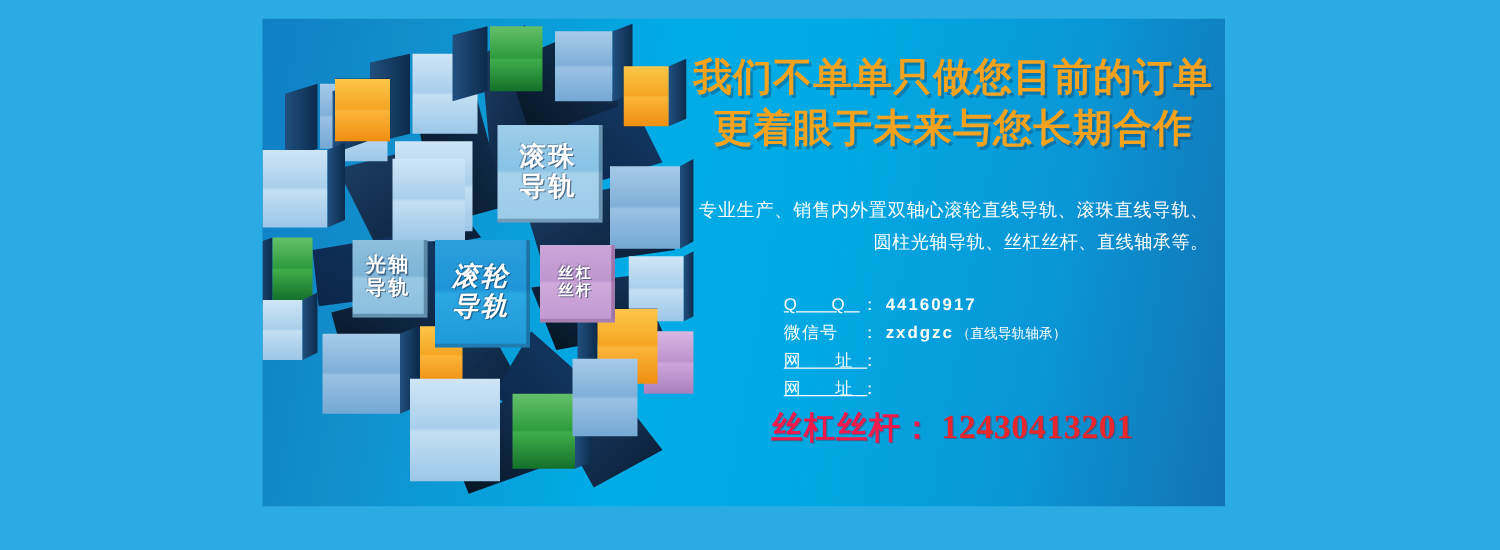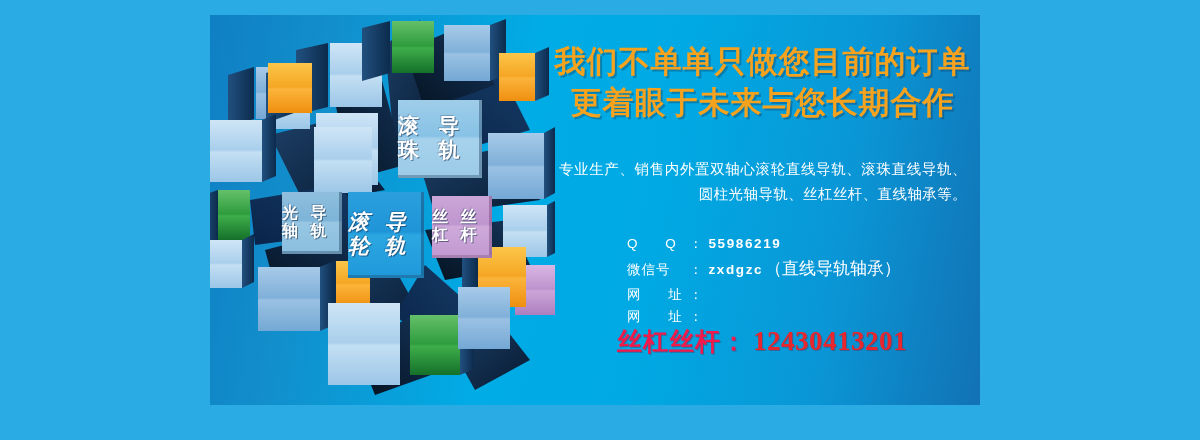--- a/index.html
+++ b/index.html
@@ -41,21 +41,21 @@
     width: 345px;
     height: 390px;
     overflow: hidden;
   }
   #cube-graphic svg { display: block; }
 
   
   .label-box {
     position: absolute;
     display: flex;
-    flex-direction: row;
+    flex-direction: column;
     align-items: center;
     justify-content: center;
     font-weight: bold;
     color: #ffffff;
     text-shadow: 1px 1px 0 rgba(20,40,70,.55), -1px -1px 0 rgba(20,40,70,.25);
     letter-spacing: 2px;
     line-height: 1.1;
     box-sizing: border-box;
   }
   .label-box span { display: block; }
@@ -78,21 +78,21 @@
     left: 138px; top: 177px; width: 76px; height: 86px;
     background: linear-gradient(180deg, #2b9fdd 0%, #1f95d8 48%, #2ba7e2 52%, #2099da 100%);
     font-size: 21px;
     border-right: 3px solid rgba(12,40,70,.35);
     border-bottom: 3px solid rgba(12,40,70,.3);
     font-style: italic;
   }
   #label-sigang {
     left: 222px; top: 181px; width: 60px; height: 62px;
     background: linear-gradient(180deg, #cba6d8 0%, #bf96cf 48%, #ceaada 52%, #c29ad2 100%);
-    font-size: 16px;
+    font-size: 12px;
     border-right: 3px solid rgba(90,40,90,.35);
     border-bottom: 3px solid rgba(90,40,90,.3);
   }
 
   
   #text-column {
     position: absolute;
     left: 335px;
     top: 0;
     width: 435px;
@@ -141,32 +141,32 @@
     display: flex;
     align-items: baseline;
     white-space: nowrap;
   }
   .contact-label {
     display: inline-block;
     width: 62px;
     letter-spacing: 1px;
     flex: none;
   }
-  .contact-label.spaced { letter-spacing: 12px; }
+  .contact-label.spaced { letter-spacing: 12px; text-decoration: underline; }
   .contact-colon {
     flex: none;
     padding-right: 6px;
   }
   .contact-value {
     font-weight: bold;
     letter-spacing: 1.6px;
   }
   .contact-note {
     font-weight: normal;
-    font-size: 17px;
+    font-size: 11px;
     letter-spacing: 0;
     padding-left: 2px;
     text-align: center;
   }
 
   #phone-line {
     position: absolute;
     left: 2px;
     top: 310px;
     width: 430px;
@@ -356,21 +356,21 @@
       <div id="headline">
         <span class="hl-line">我们不单单只做您目前的订单</span>
         <span class="hl-line">更着眼于未来与您长期合作</span>
       </div>
 
       <div id="contact-block">
 
         <div class="contact-row">
           <span class="contact-label spaced">Q Q</span>
           <span class="contact-colon">：</span>
-          <span class="contact-value">55986219</span>
+          <span class="contact-value">44160917</span>
         </div>
 
         <div class="contact-row">
           <span class="contact-label">微信号</span>
           <span class="contact-colon">：</span>
           <span class="contact-value">zxdgzc</span>
           <span class="contact-note">（直线导轨轴承）</span>
         </div>
 
         <div class="contact-row">

